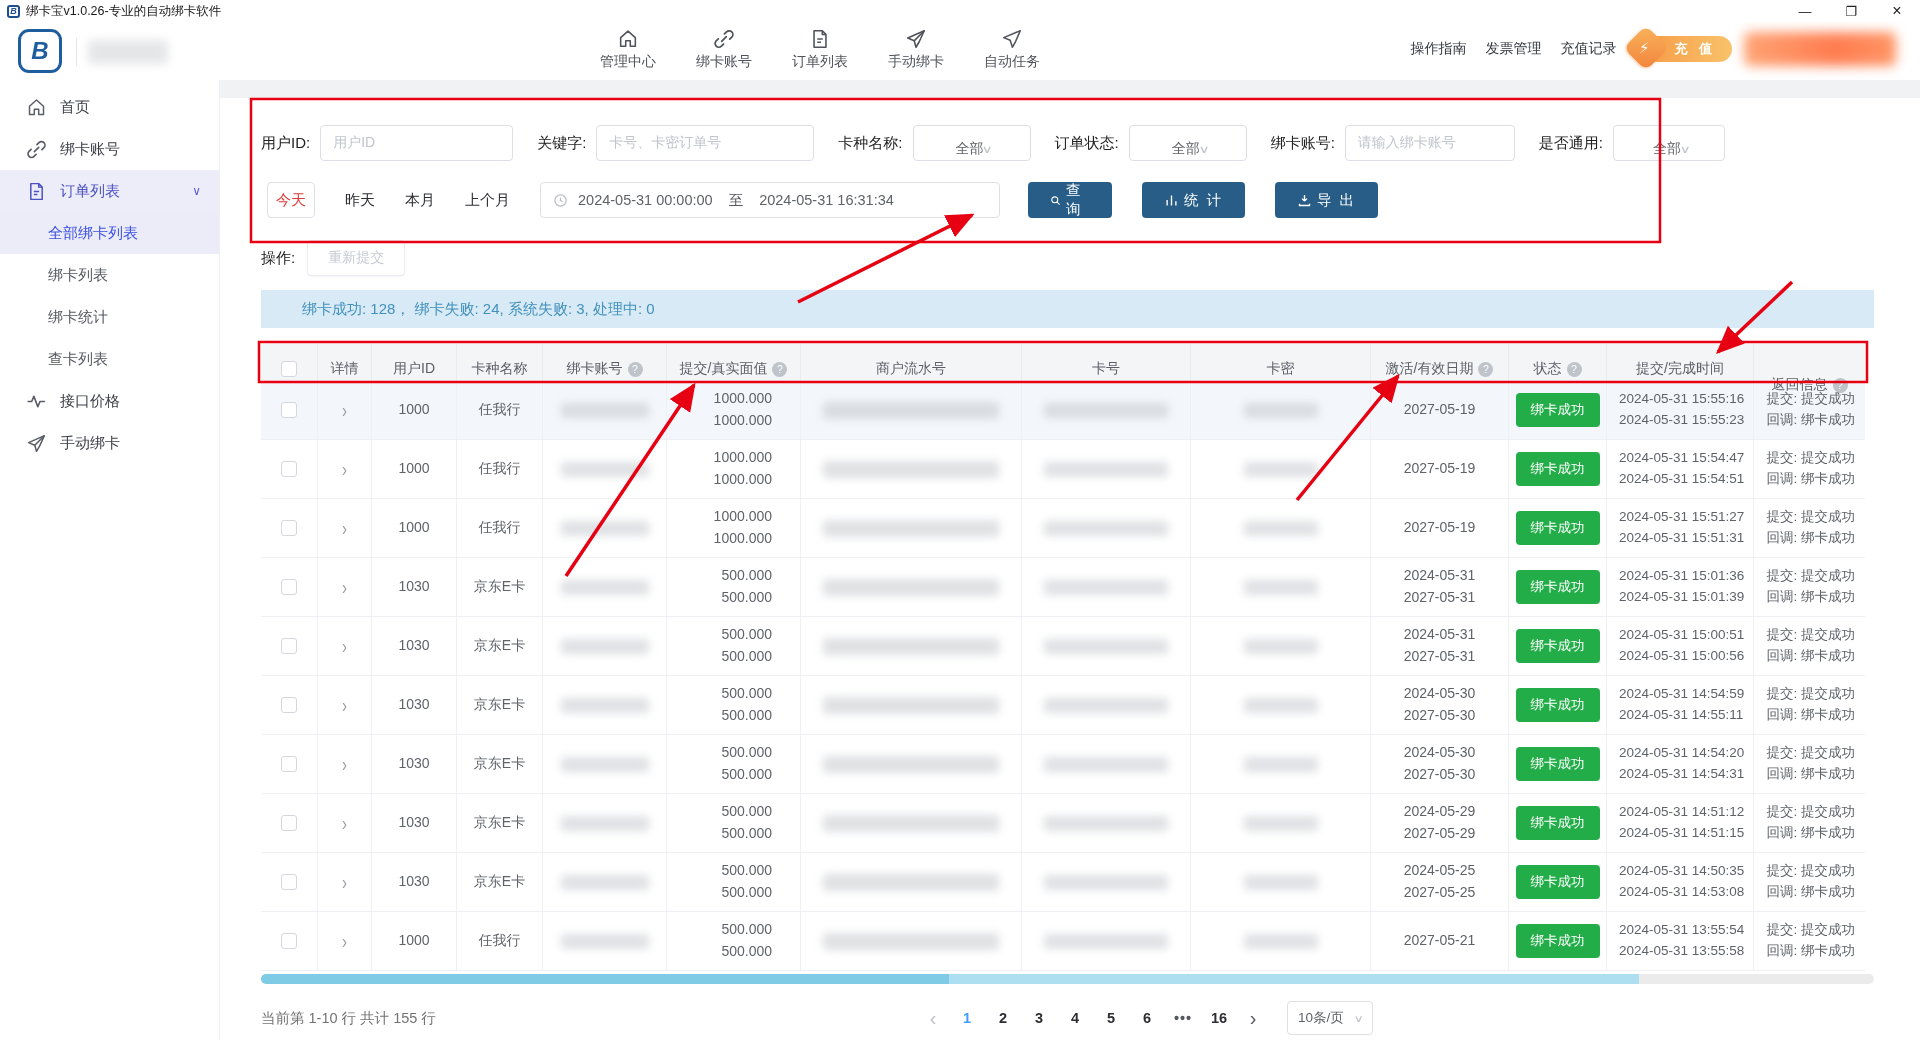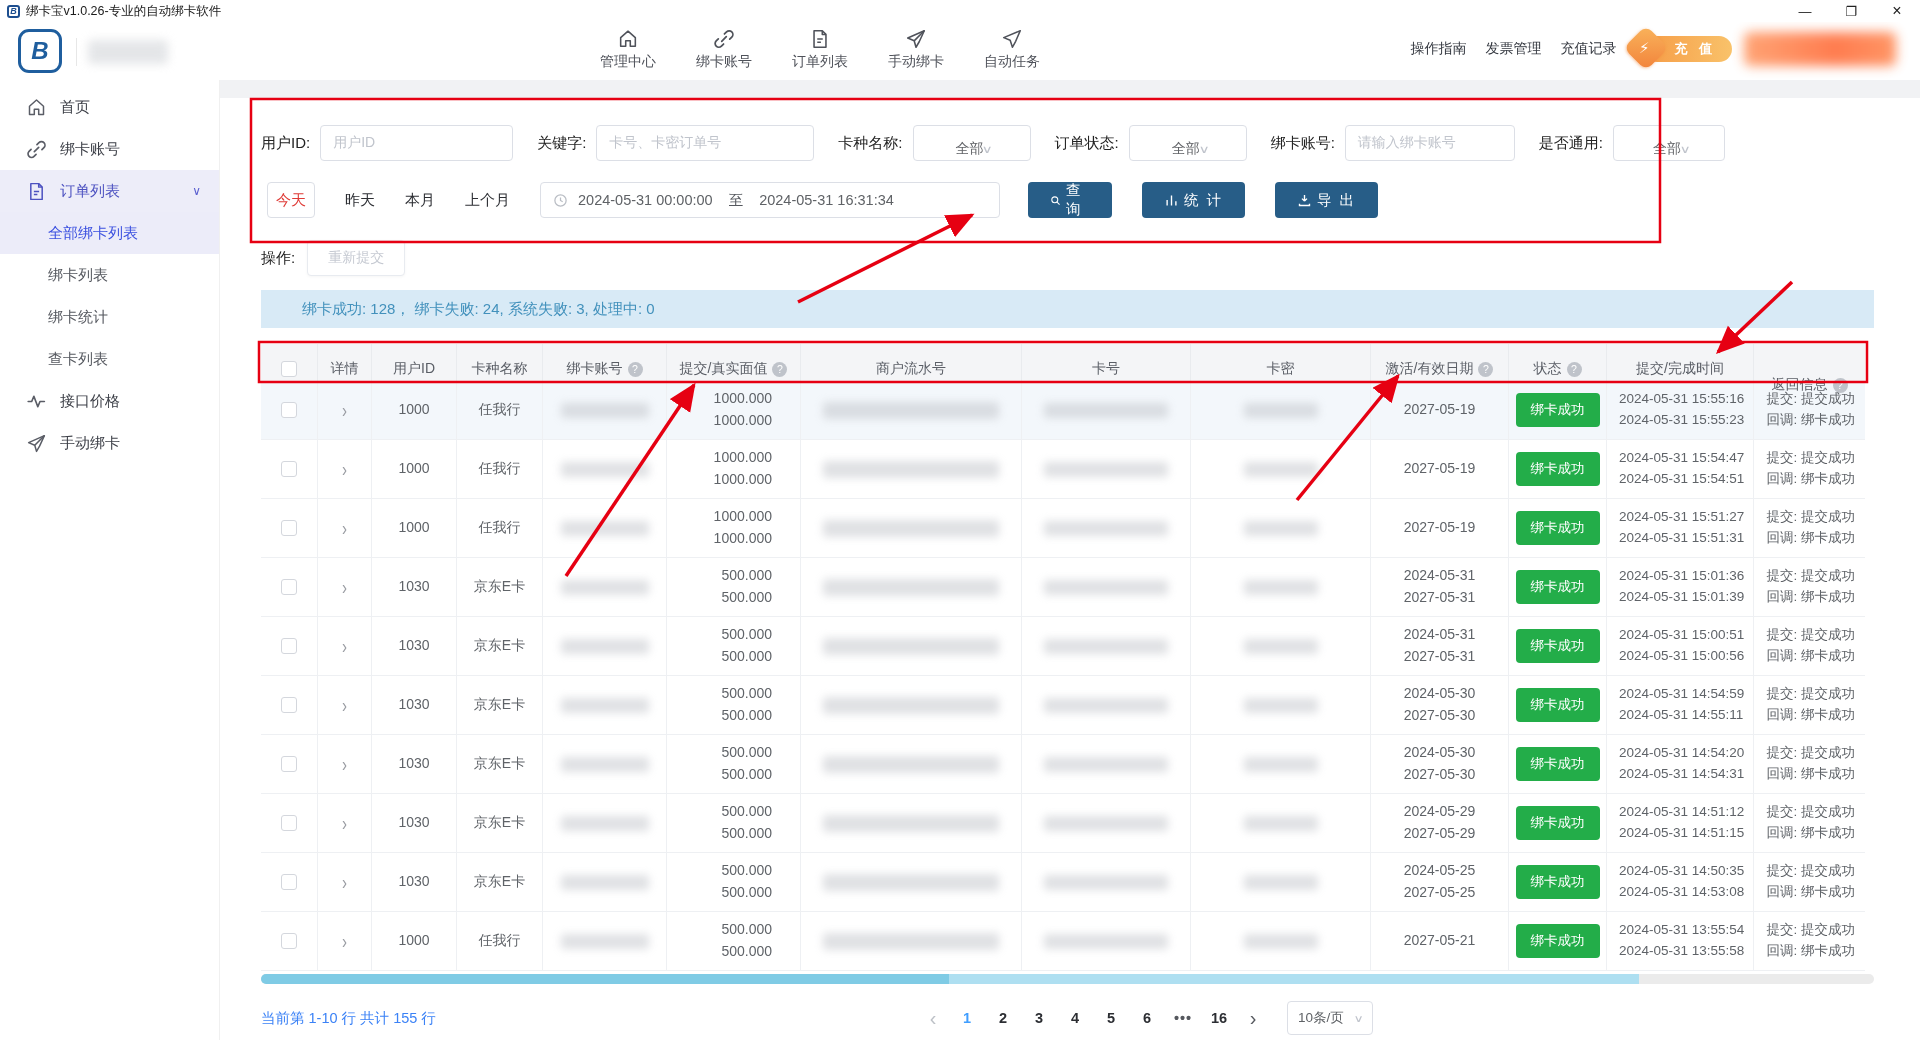--- a/index.html
+++ b/index.html
@@ -95,21 +95,21 @@
   .b-cardno { width:124px; height:15px; }
   .b-cardpw { width:74px; height:15px; }
 
   
   #hscroll { position:absolute; left:261px; top:974px; width:1613px; height:10px; background:#ebebeb; border-radius:5px; }
   #hscroll .thumb1 { position:absolute; left:0; top:0; width:688px; height:10px; background:#7fcbe5; border-radius:5px 0 0 5px; }
   #hscroll .thumb2 { position:absolute; left:688px; top:0; width:690px; height:10px; background:#aedff1; }
 
   
   #pagebar { position:absolute; left:261px; top:1000px; width:1613px; height:36px; }
-  .page-summary { position:absolute; left:0; top:0; line-height:36px; font-size:14.5px; color:#3b82f6; }
+  .page-summary { position:absolute; left:0; top:0; line-height:36px; font-size:14.5px; color:#737373; }
   .pager { position:absolute; left:660px; top:0; height:36px; display:flex; align-items:center; gap:8px; }
   .pg-prev { color:#bcc0c6; font-size:20px; width:24px; text-align:center; cursor:pointer; }
   .pg-next { color:#55585e; font-size:20px; width:24px; text-align:center; cursor:pointer; }
   .page { min-width:28px; text-align:center; font-size:14.5px; font-weight:bold; color:#2c2e33; cursor:pointer; }
   .page.active { color:#409eff; }
   .page.dots { letter-spacing:1px; color:#55585e; }
   .size-select { margin-left:14px; width:86px; height:34px; border:1px solid #dcdfe6; border-radius:4px; display:flex; align-items:center; justify-content:space-between; padding:0 10px; font-size:13.5px; color:#5f6266; cursor:pointer; }
   .size-select .caret { color:#c0c4cc; font-size:10px; transform:scaleX(1.4); }
 
   

